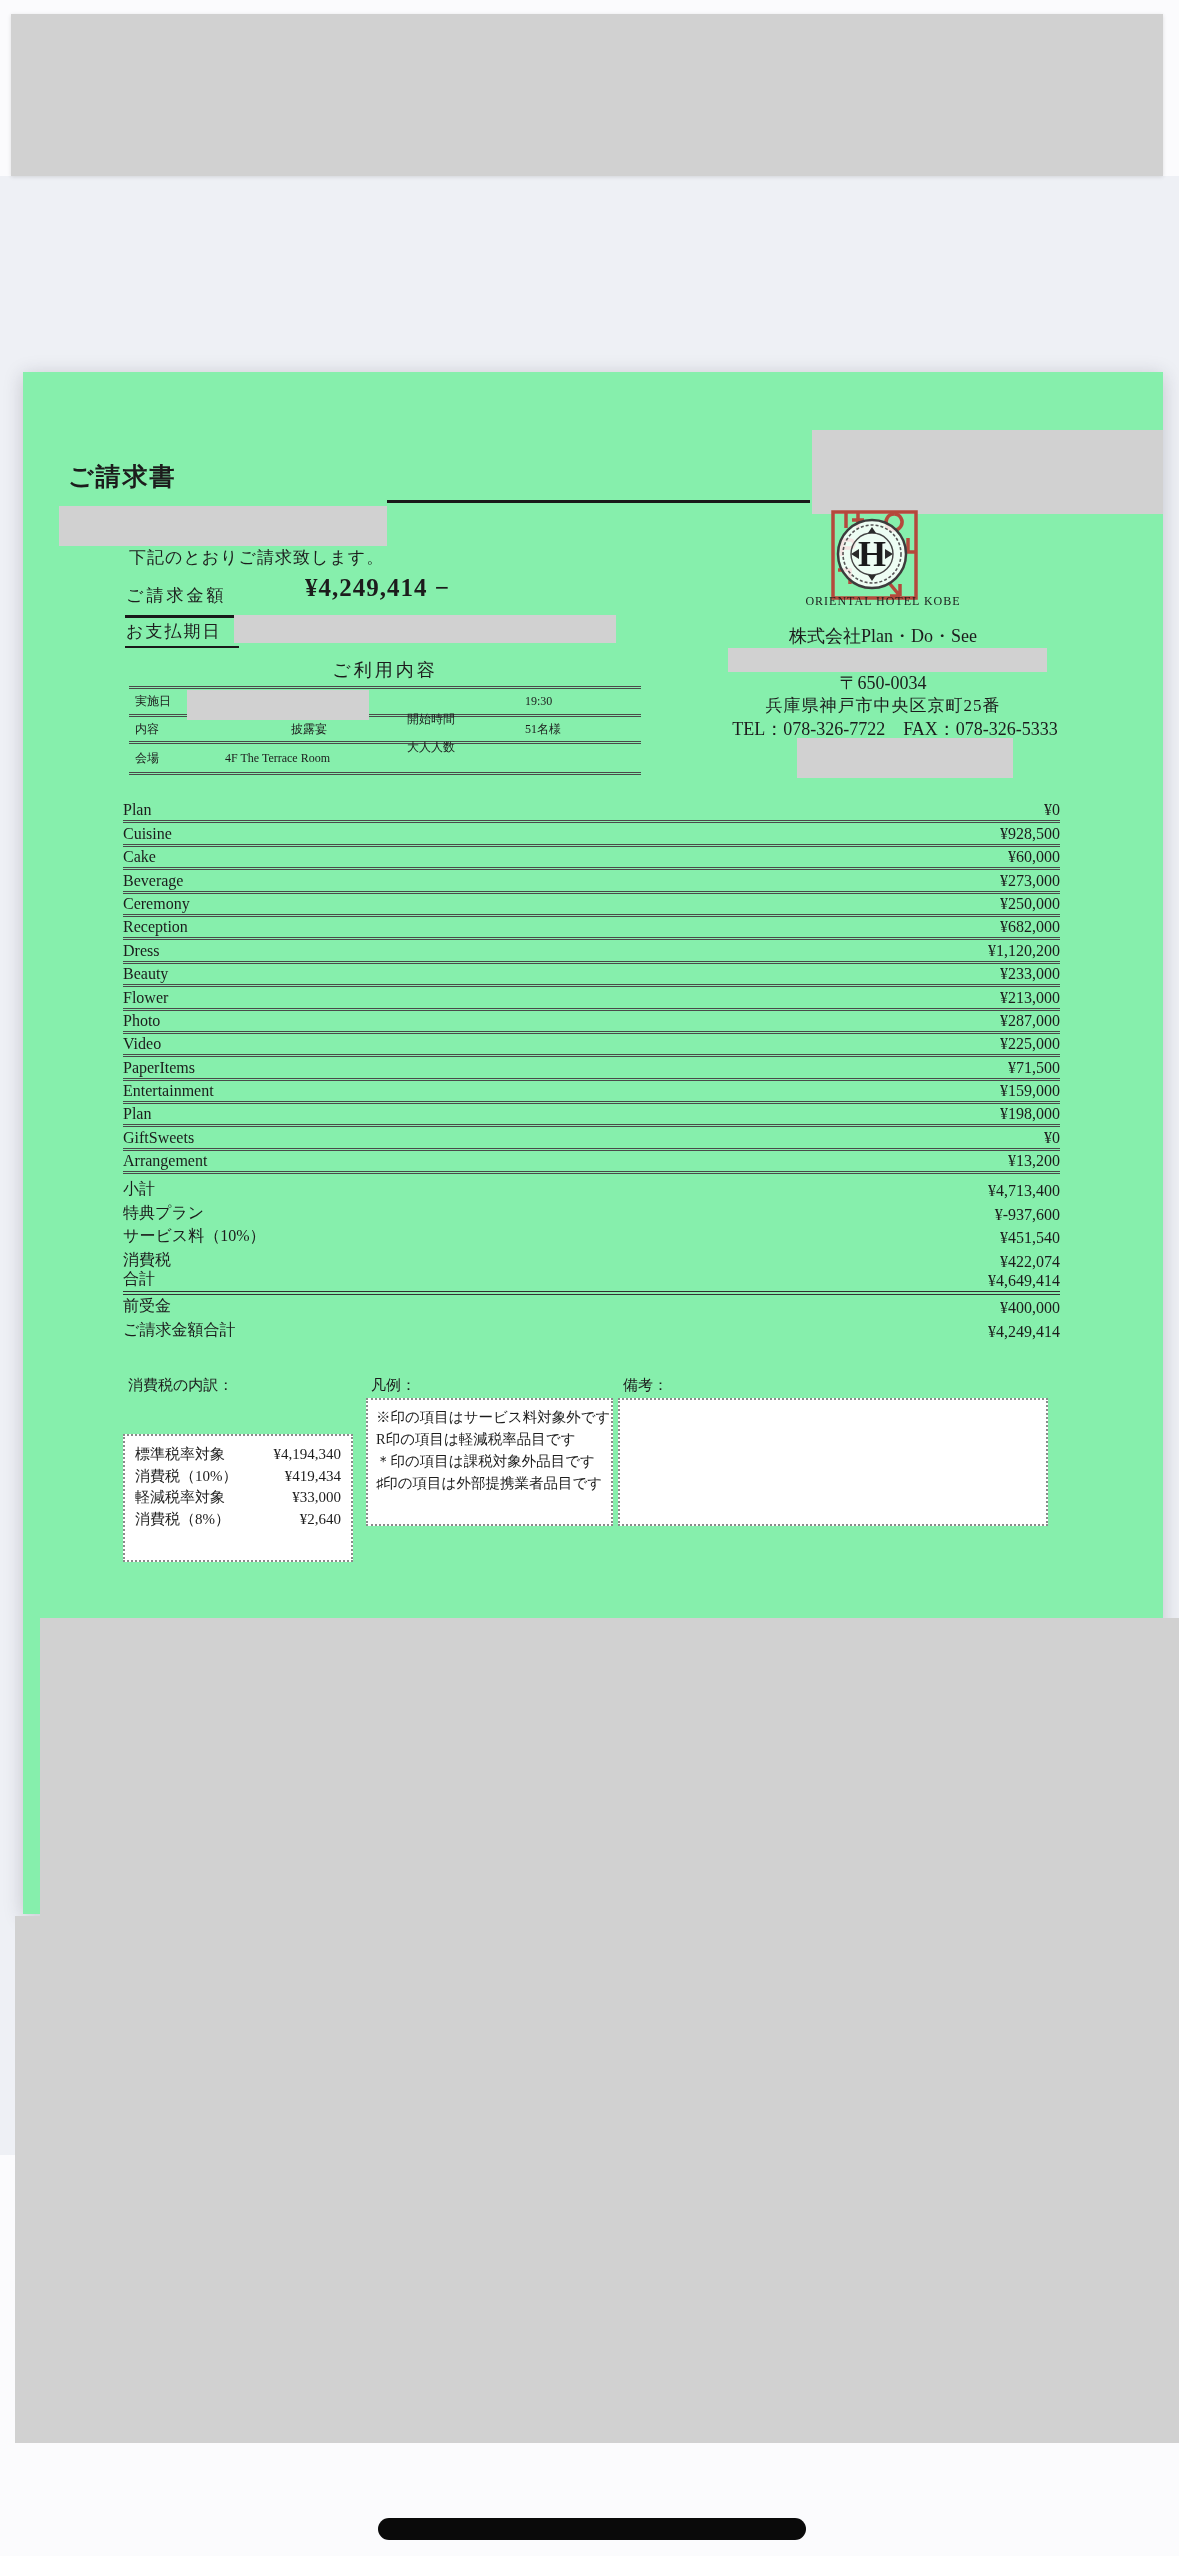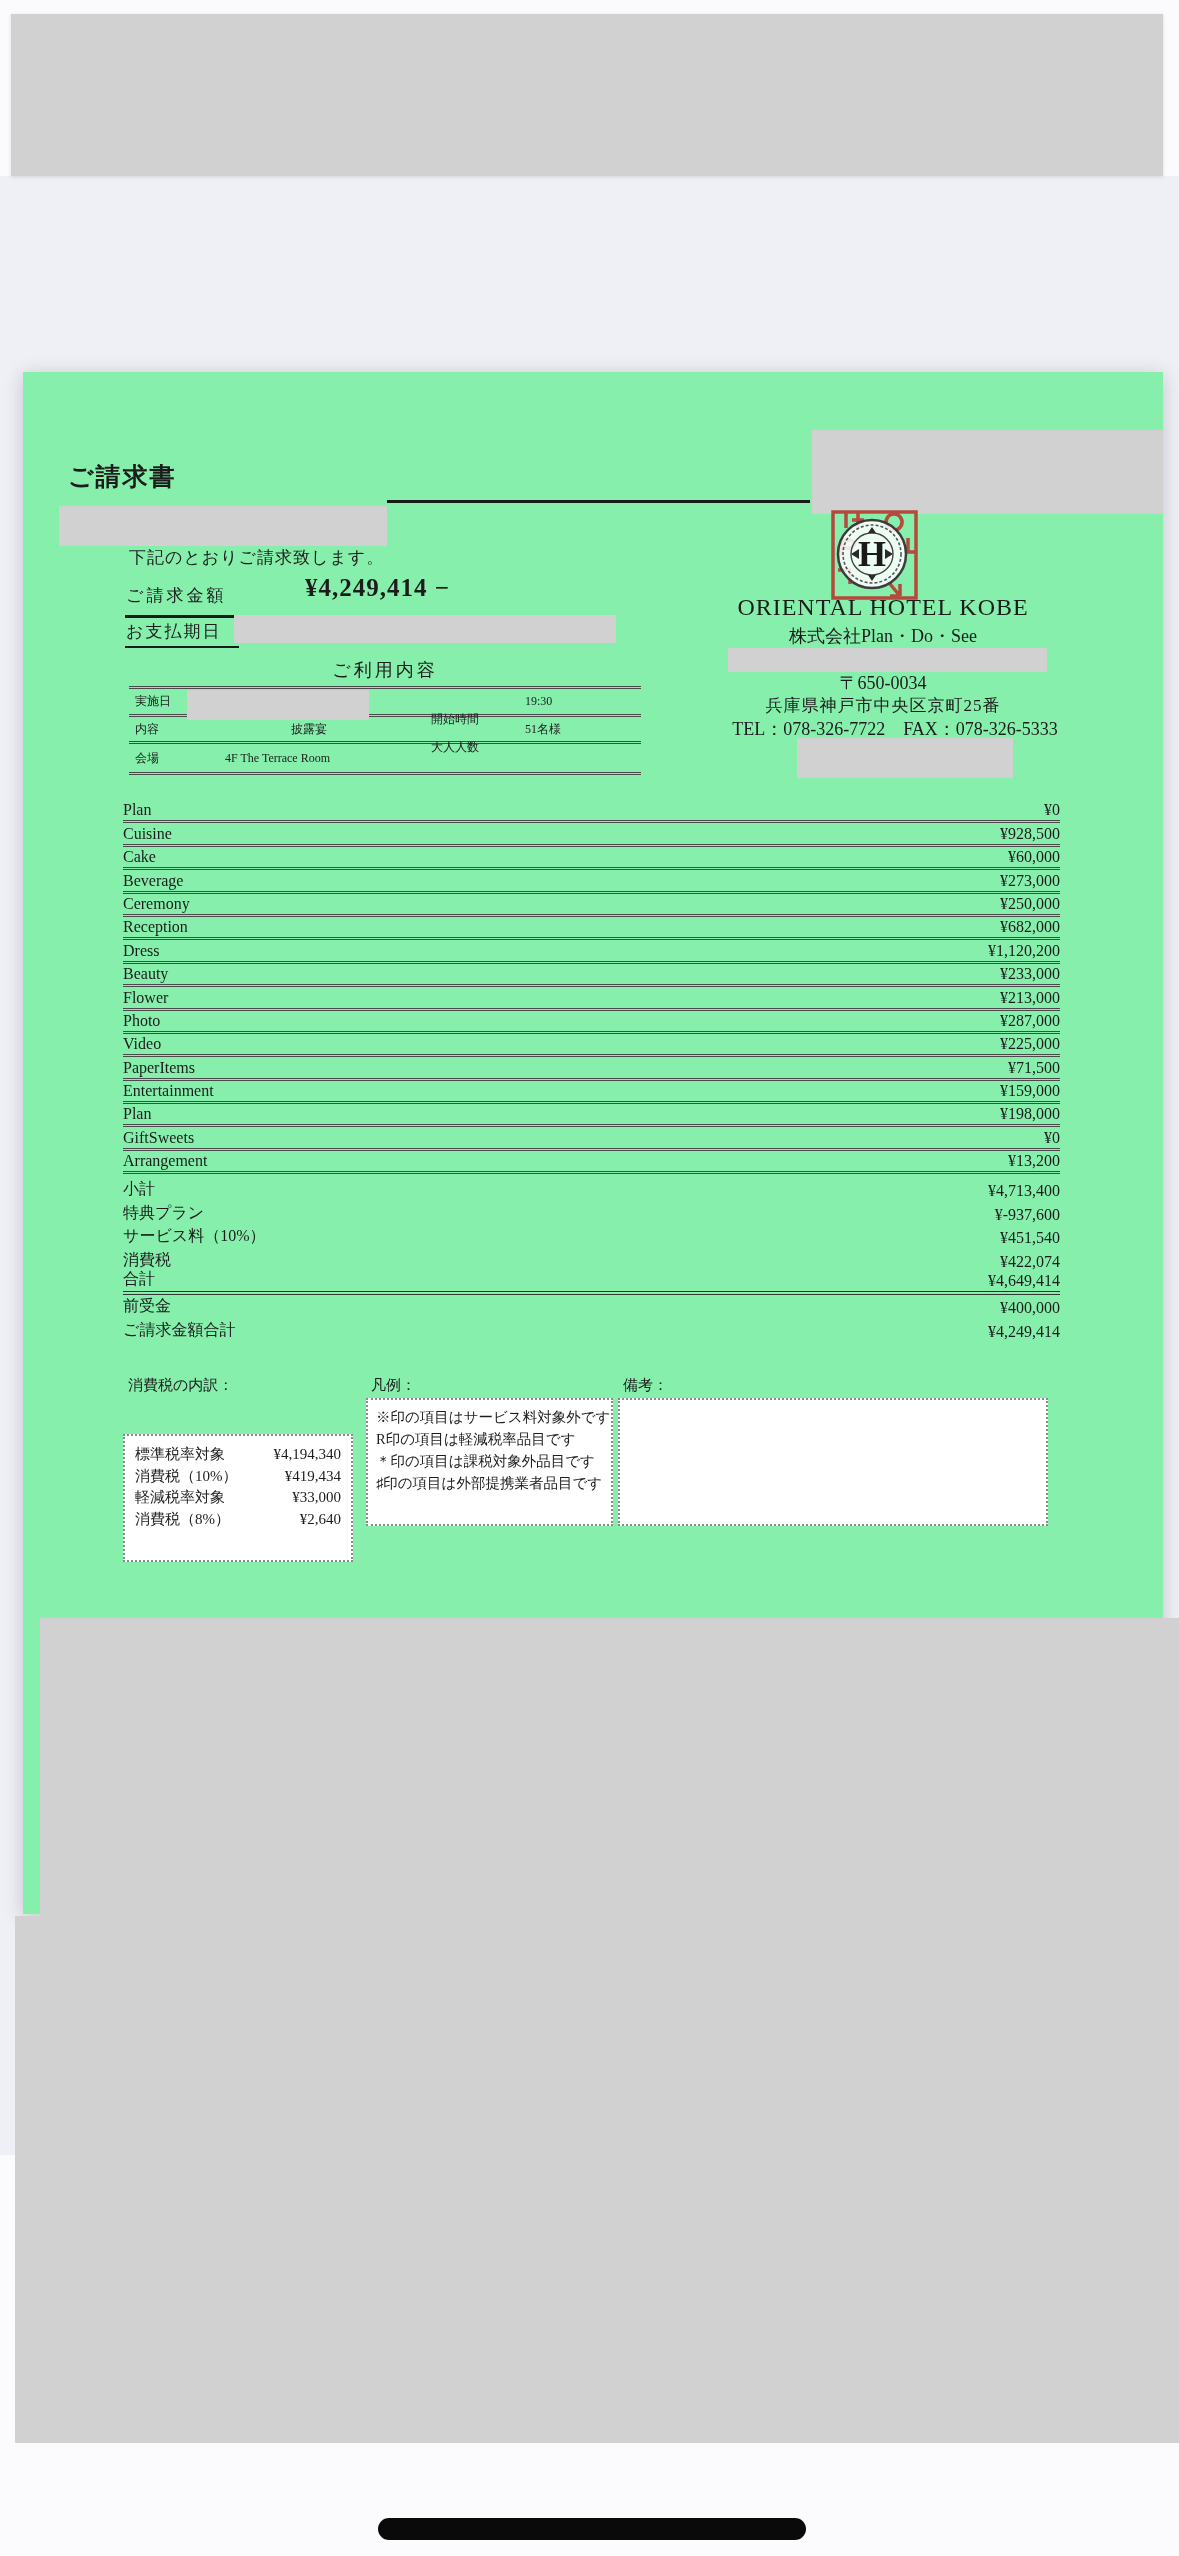--- a/index.html
+++ b/index.html
@@ -23,38 +23,38 @@
 
   .intro{left:106px;top:174px;font-size:17px;letter-spacing:1px;}
   .amt-label{left:103px;top:212px;font-size:17px;letter-spacing:3px;}
   .amt-value{left:282px;top:202px;font-size:25px;font-weight:bold;letter-spacing:1px;}
   .amt-rule{left:102px;top:243px;width:392px;height:3px;background:#1a1a1a;}
   .due-label{left:103px;top:248px;font-size:17px;letter-spacing:2px;}
   .due-rule{left:102px;top:274px;width:114px;height:2px;background:#1a1a1a;}
 
   
   .right-col{position:absolute;left:640px;top:0;width:440px;text-align:center;}
-  .hotel-name{position:absolute;left:0;top:222px;width:100%;font-size:24px;letter-spacing:1px;}
+  .hotel-name{position:absolute;left:0;top:222px;width:100%;font-size:12px;letter-spacing:1px;}
   .hotel-company{position:absolute;left:0;top:252px;width:100%;font-size:18px;}
   .hotel-postal{position:absolute;left:0;top:299px;width:100%;font-size:18px;}
   .hotel-addr{position:absolute;left:0;top:322px;width:100%;font-size:17px;letter-spacing:1px;}
   .hotel-tel{position:absolute;left:-10px;top:345px;width:110%;font-size:18px;}
 
   .logo{left:795px;top:138px;width:112px;height:92px;}
 
   
   .usage-wrap{left:106px;top:286px;width:512px;}
   .usage-title{text-align:center;font-size:18px;letter-spacing:3px;margin-bottom:4px;}
   .usage-table{border-top:3px double #4a4a4a;}
   .u-row{display:flex;align-items:center;border-bottom:3px double #4a4a4a;font-size:12px;gap:12px;}
   .u-row.r1{height:25px}.u-row.r2{height:24px}.u-row.r3{height:28px}
   .u-l1{width:76px;padding-left:6px;}
   .u-v1{flex:1;text-align:center;}
   .u-v1.u-left{text-align:left;padding-left:2px;}
-  .u-l2{width:96px;text-align:center;margin-top:36px;}
+  .u-l2{width:96px;margin-top:36px;}
   .u-v2{width:116px;text-align:left;padding-left:10px;}
 
   
   .items{left:100px;top:428px;width:937px;}
   .i-row{display:flex;justify-content:space-between;align-items:flex-end;
          height:23.4px;box-sizing:border-box;border-bottom:3px double #4a4a4a;
          font-size:16px;padding-bottom:1px;}
   .totals{left:100px;top:806px;width:937px;}
   .t-row{display:flex;justify-content:space-between;align-items:flex-end;
          height:23.4px;box-sizing:border-box;font-size:16px;padding-bottom:1px;}

